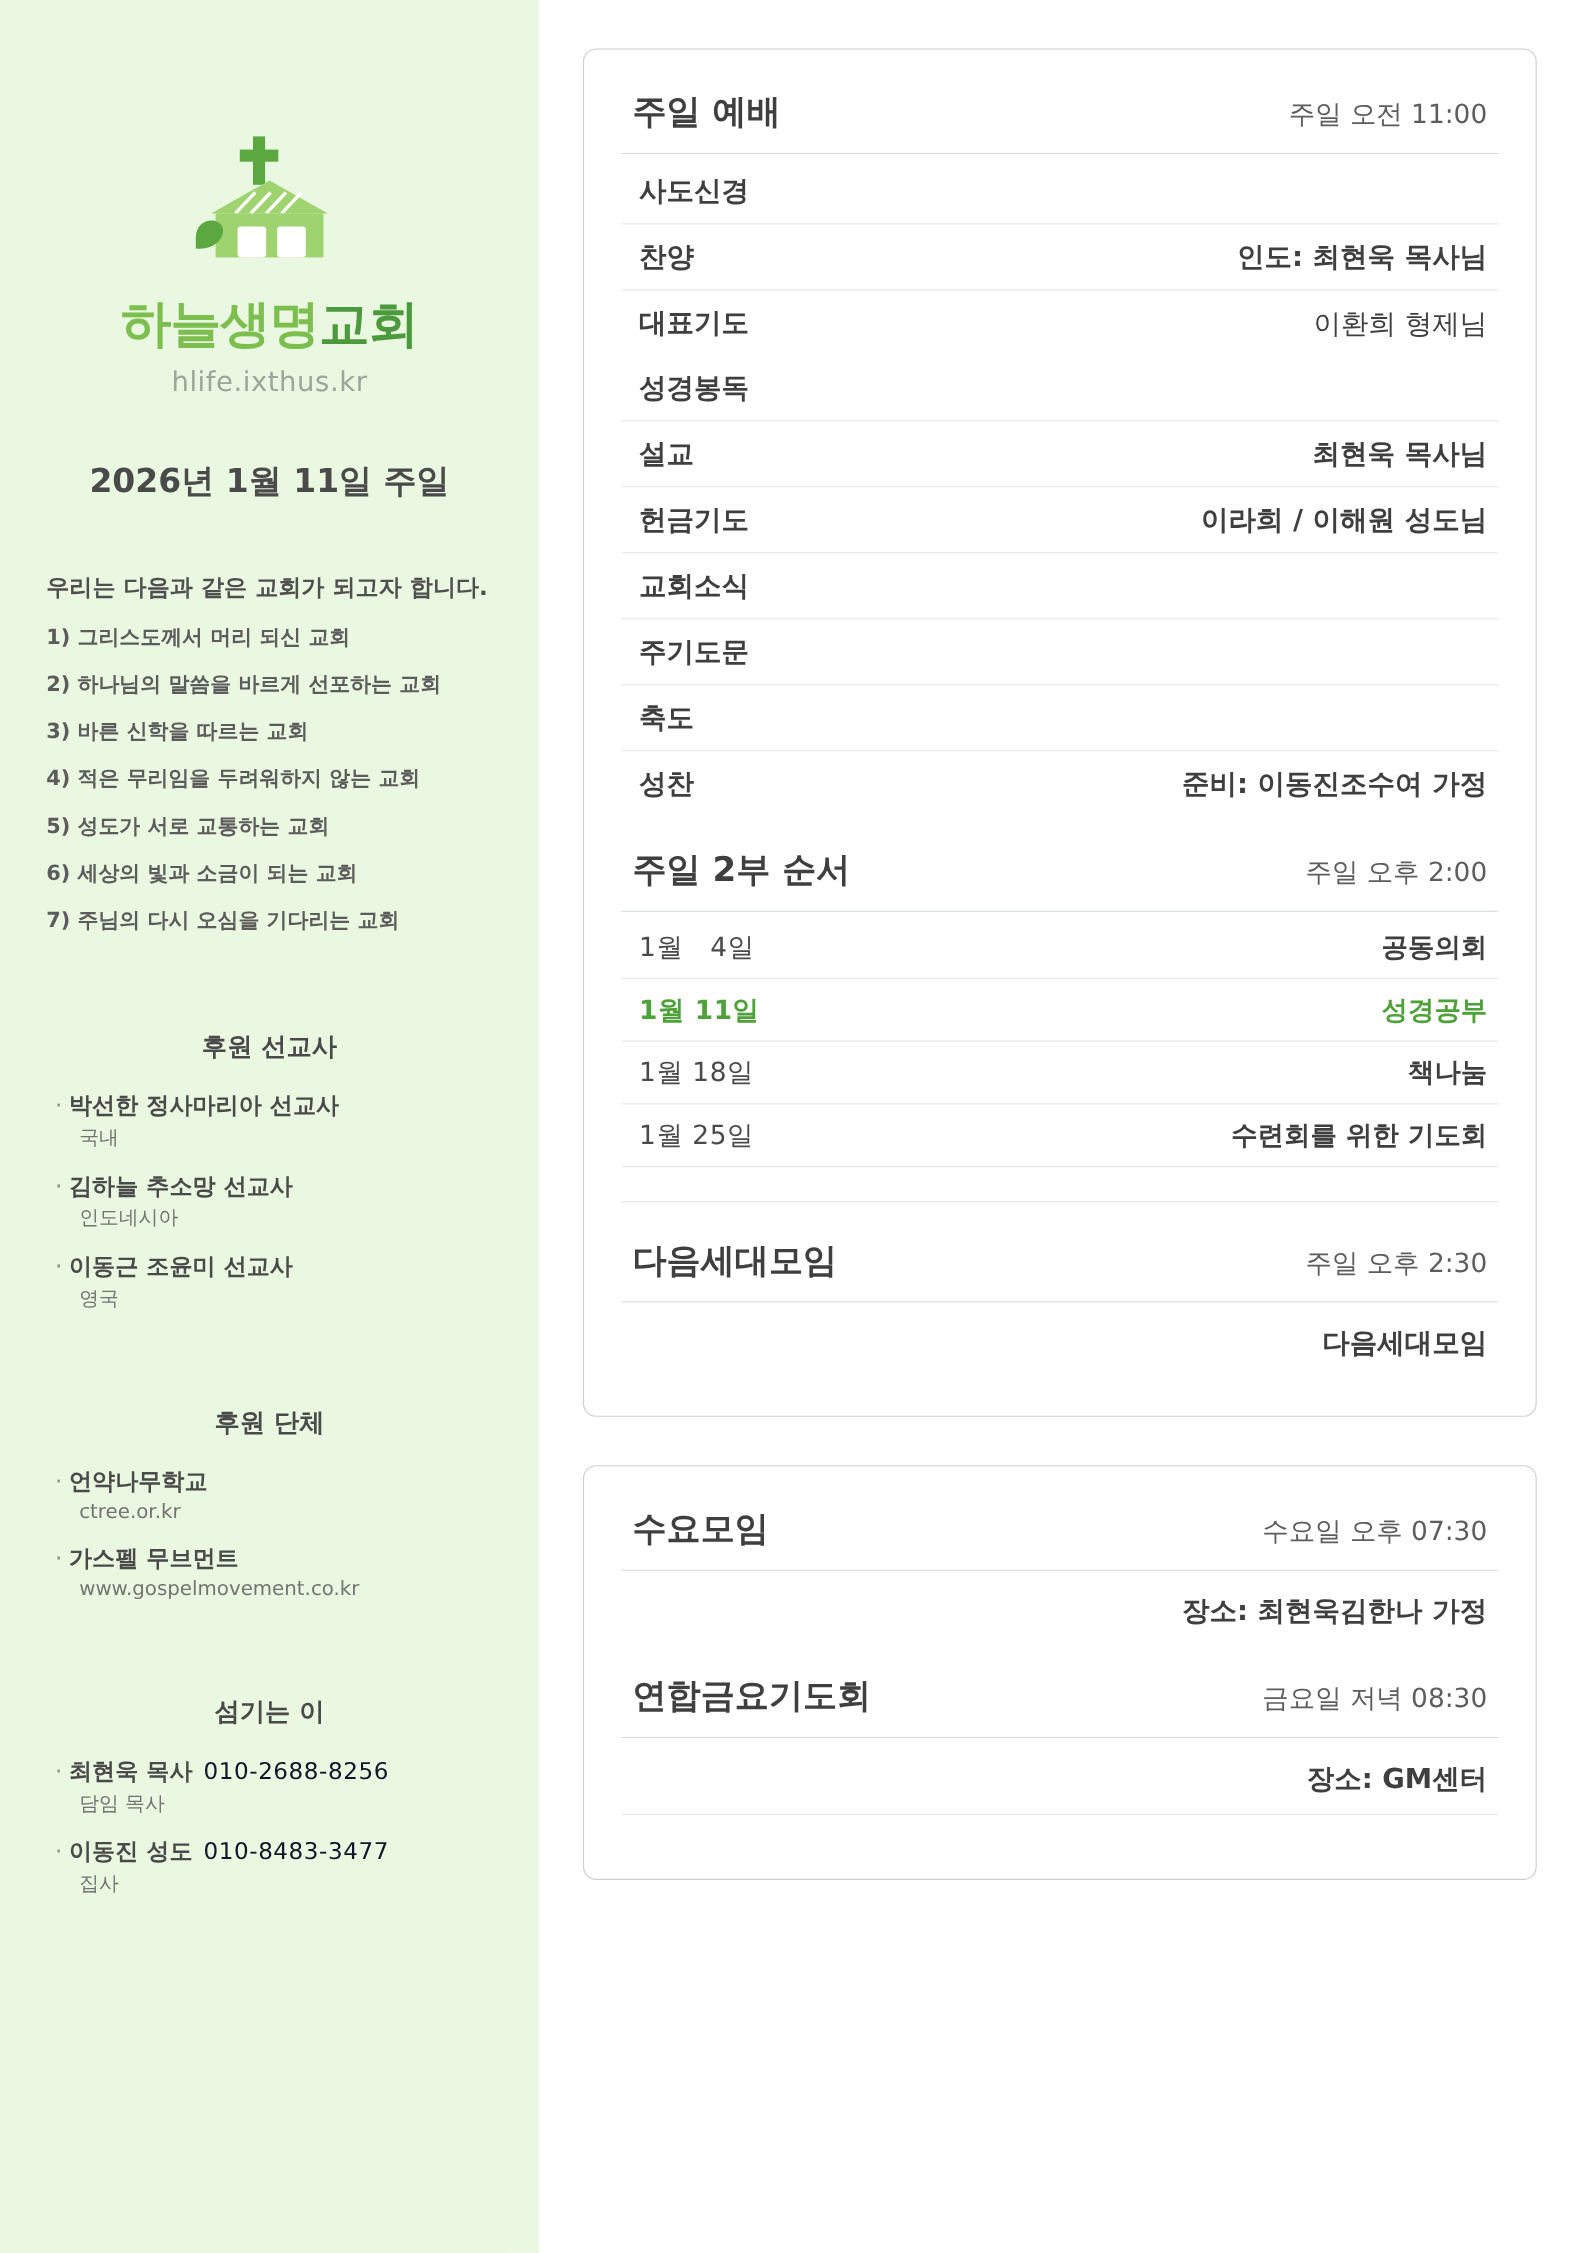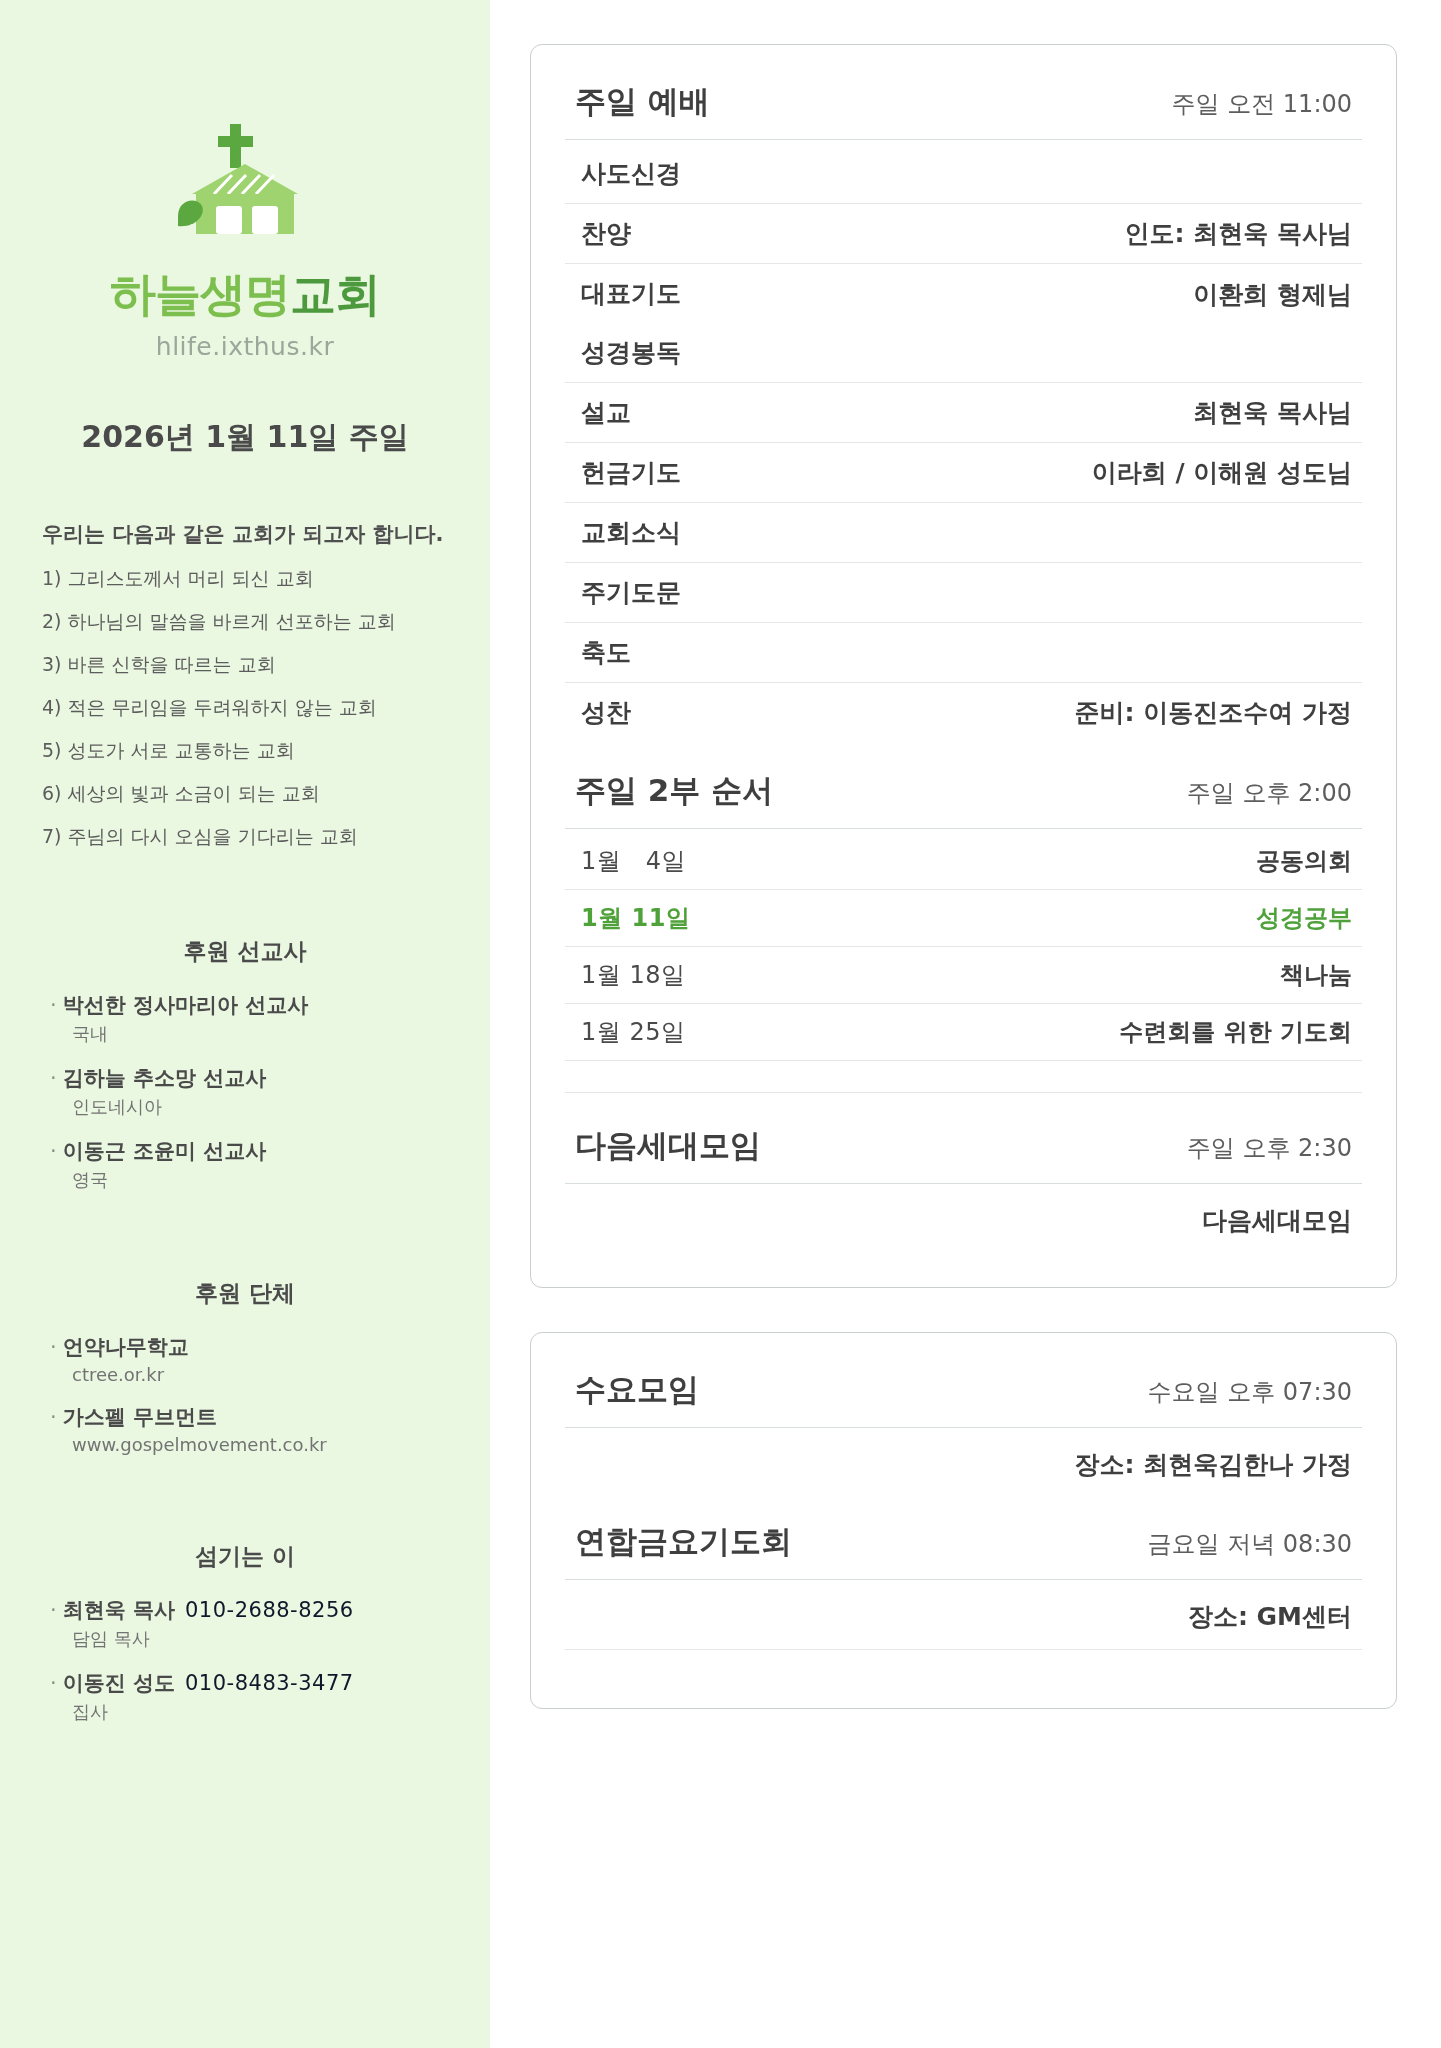--- a/index.html
+++ b/index.html
@@ -54,21 +54,21 @@
     color: #4a4a4a;
   }
 
   .vision-title {
     margin-top: 62px;
     font-size: 21px;
     font-weight: bold;
     color: #4f4f4f;
     padding-left: 2px;
   }
-  .vision-list { margin-top: 18px; }
+  .vision-list { margin-top: 18px; font-weight: bold; }
   .vision-item {
     font-size: 19px;
     color: #5c5c5c;
     margin-bottom: 17px;
     padding-left: 2px;
   }
 
   .block-title {
     text-align: center;
     font-size: 23px;
@@ -150,21 +150,21 @@
     text-align: right;
   }
   .row.span-pair { border-bottom: none; }
   .pair-wrap { position: relative; }
   .pair-value {
     position: absolute;
     right: 10px;
     top: 50%;
     transform: translateY(-50%);
     font-size: 25px;
-    font-weight: bold;
+    font-weight: normal;
     color: #3f3f3f;
   }
   .pair-sep { border-bottom: 1px solid #e4e8e4; }
 
   
   .srow {
     display: flex;
     align-items: baseline;
     justify-content: space-between;
     padding: 12px 10px 12px 16px;

